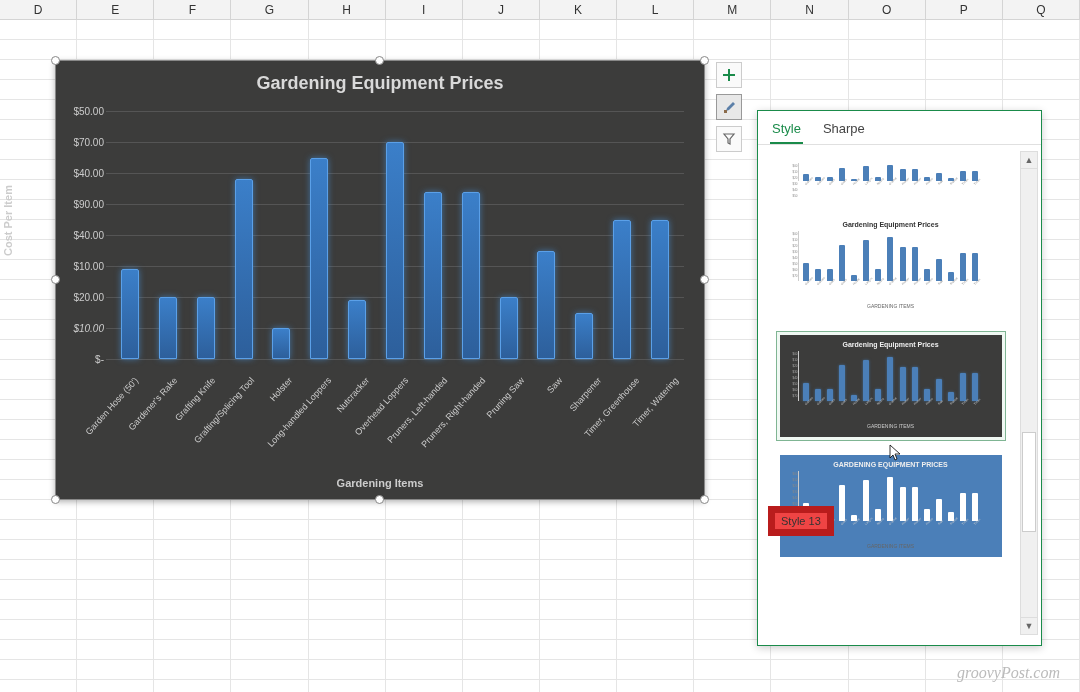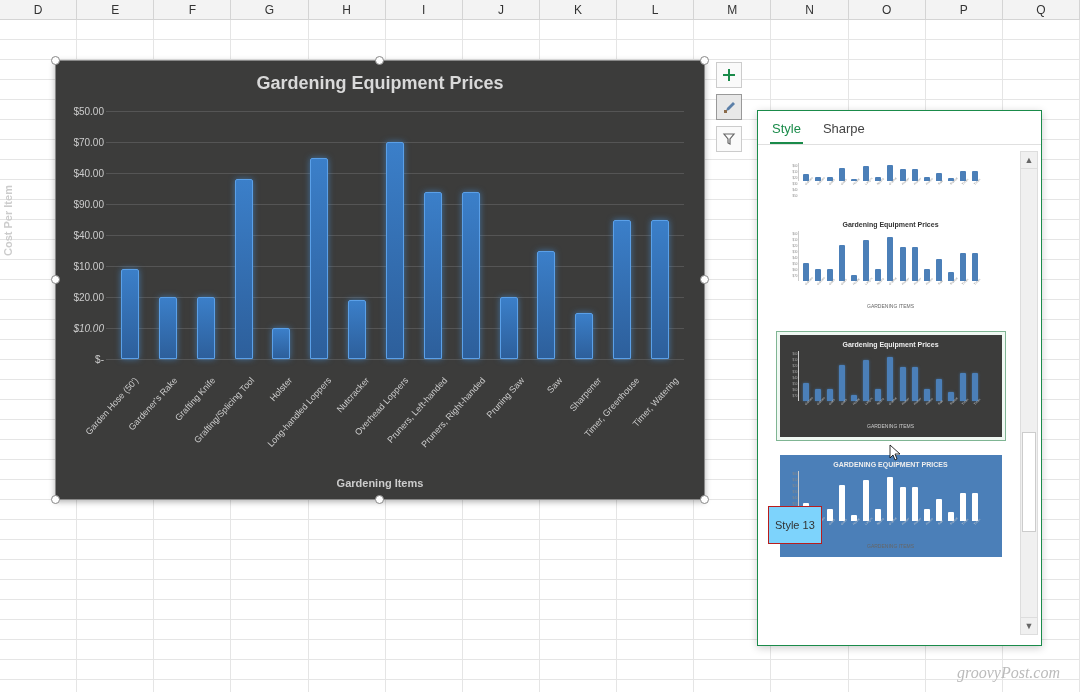--- a/index.html
+++ b/index.html
@@ -64,21 +64,21 @@
 .thumb-chart.blue .tbar{background:#fff;}
 .thumb-xlabels{height:22px;display:flex;justify-content:space-around;padding:0 14px;}
 .txl{width:6px;font-size:3px;color:#888;transform:rotate(-45deg);transform-origin:top;white-space:nowrap;}
 .thumb-chart.dark .txl,.thumb-chart.blue .txl{color:#ccc;}
 .thumb-xtitle{font-size:5px;text-align:center;color:#666;}
 .thumb-chart.dark .thumb-xtitle{color:#ccc;}
 .thumb-yticks{position:absolute;left:0;top:0;bottom:0;width:12px;}
 .tyt{font-size:3px;color:#888;text-align:right;line-height:6px;}
 .thumb-chart.dark .tyt{color:#aaa;}
 
-.tooltip { position:absolute; background:#7dd3fc; border:1px solid #b91c1c; padding:12px 6px; font-size:11px; color:#333; z-index:10; }
+.tooltip { position:absolute; background:#ef4444; border:7px solid #b91c1c; padding:2px 6px; font-size:11px; color:#333; z-index:10; }
 .cursor-arrow{position:absolute;width:14px;height:18px;z-index:11;pointer-events:none;}
 
 .watermark { position:absolute; right:20px; bottom:10px; font-size:16px; color:#bbb; font-style:italic; font-family:Georgia,serif; }
 
 .thumb0 { height:40px; overflow:hidden; }
 .thumb0 .thumb-bars{height:18px;}
 .thumb0 .thumb-xlabels{height:12px;}
 </style>
 </head>
 <body>

